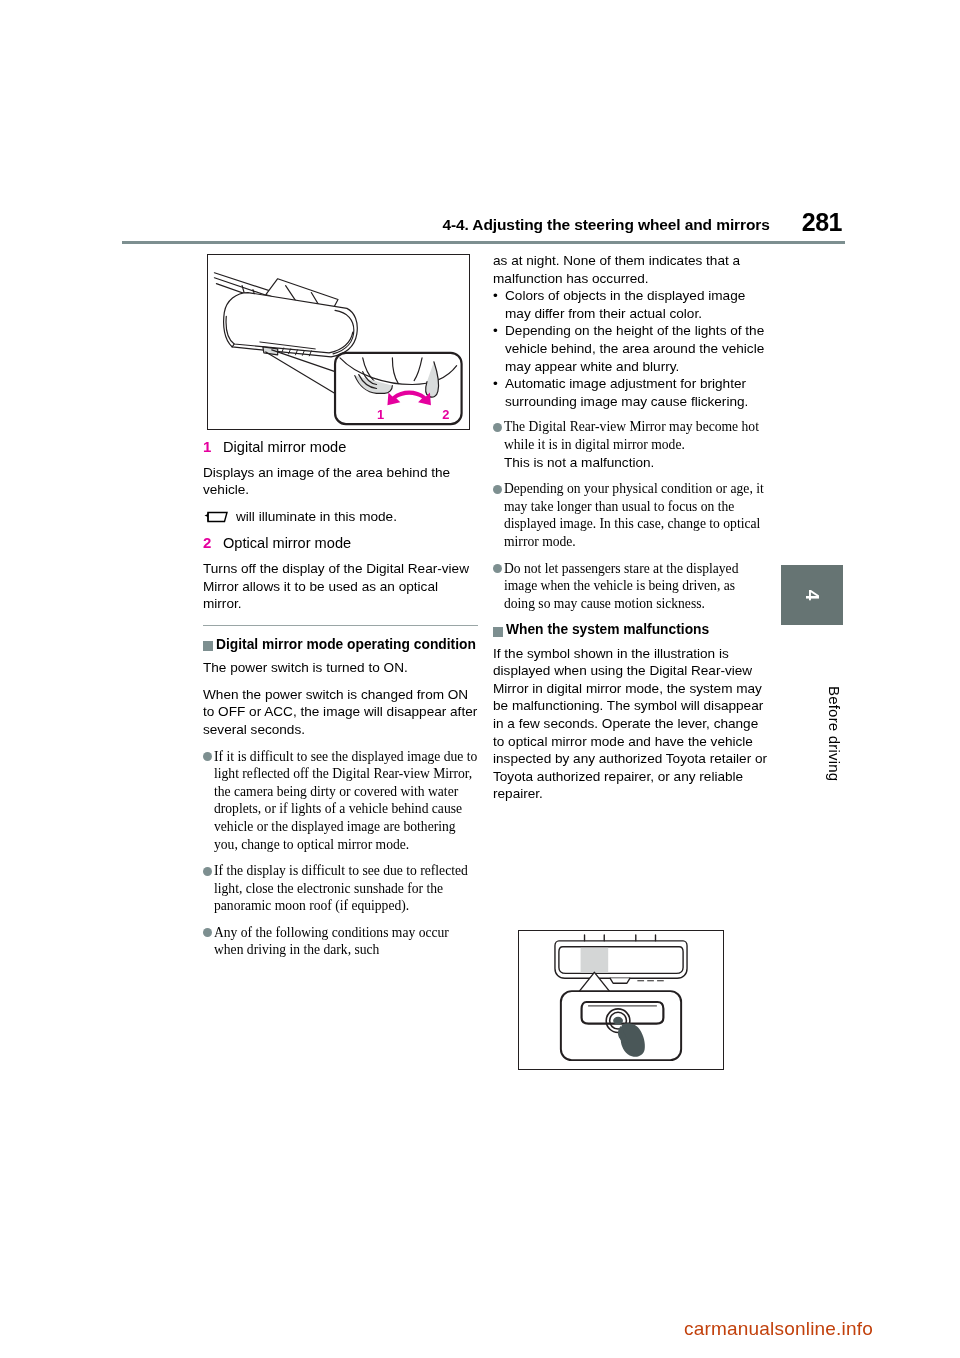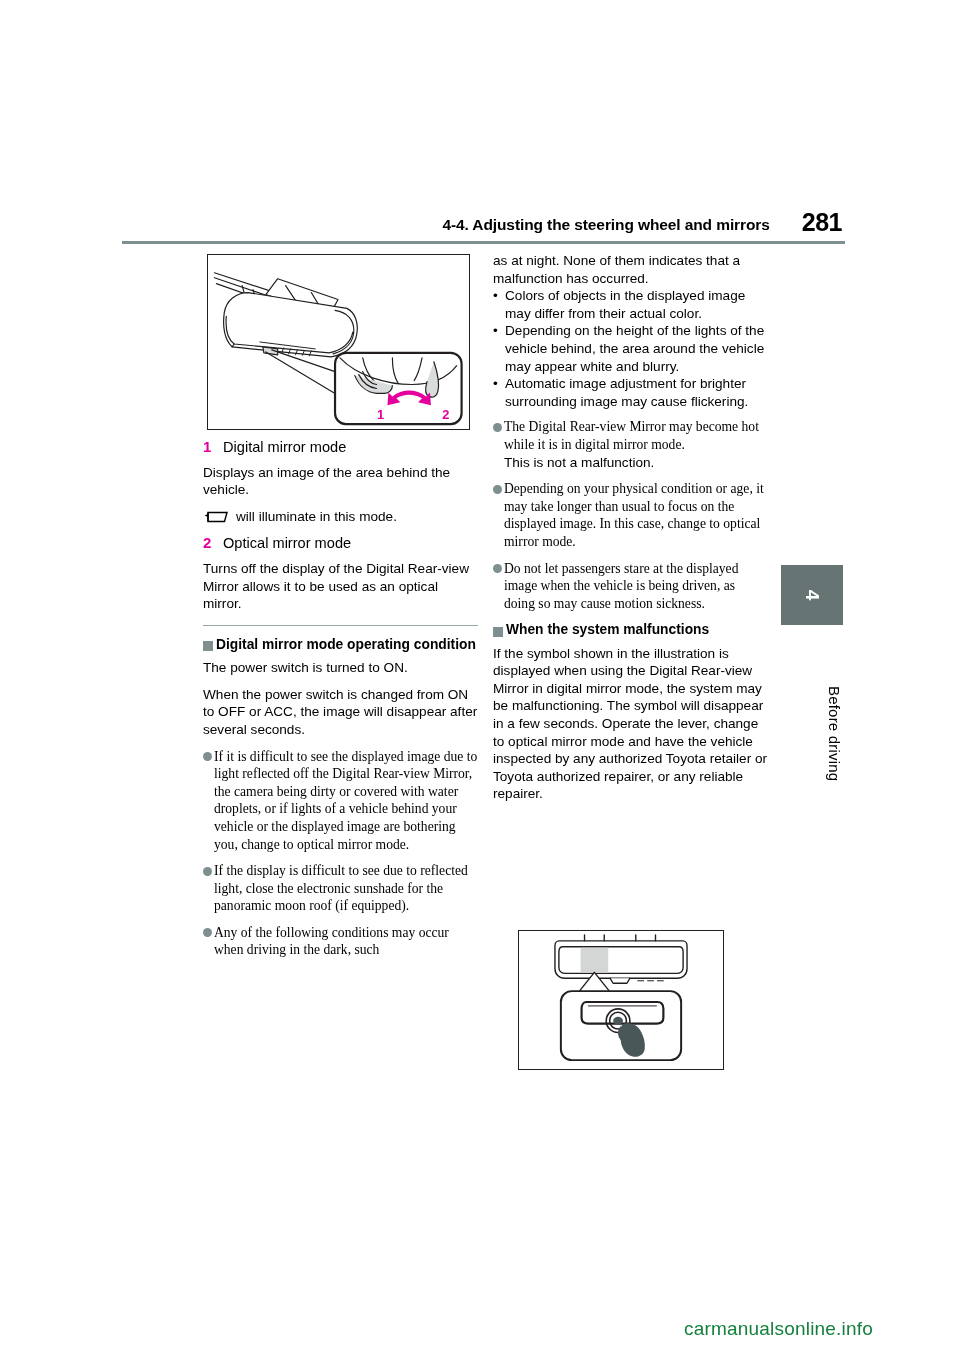--- a/index.html
+++ b/index.html
@@ -205,21 +205,21 @@
     height: 140px;
   }
   .figure svg { display: block; width: 100%; height: 100%; }
 
   
   #watermark {
     position: absolute;
     left: 684px;
     top: 1318px;
     font-size: 19px;
-    color: #15803d;
+    color: #c2410c;
     letter-spacing: 0.2px;
   }
 </style>
 </head>
 <body>
 
 <div id="page-header">
   <span id="header-title">4-4. Adjusting the steering wheel and mirrors</span>
   <span id="header-page-number">281</span>
 </div>
@@ -326,21 +326,21 @@
     <span class="sq"></span>
     <span class="shtext">Digital mirror mode operating condition</span>
   </div>
 
   <p class="para">The power switch is turned to ON.</p>
   <p class="para">When the power switch is changed from ON to OFF or ACC, the image will disappear after several seconds.</p>
 
 
   <div class="bullet">
     <span class="dot"></span>
-    <span class="btext">If it is difficult to see the displayed image due to light reflected off the Digital Rear-view Mirror, the camera being dirty or covered with water droplets, or if lights of a vehicle behind your vehicle or the displayed image are bothering you, change to optical mirror mode.</span>
+    <span class="btext">If it is difficult to see the displayed image due to light reflected off the Digital Rear-view Mirror, the camera being dirty or covered with water droplets, or if lights of a vehicle behind cause vehicle or the displayed image are bothering you, change to optical mirror mode.</span>
   </div>
   <div class="bullet">
     <span class="dot"></span>
     <span class="btext">If the display is difficult to see due to reflected light, close the electronic sunshade for the panoramic moon roof (if equipped).</span>
   </div>
   <div class="bullet">
     <span class="dot"></span>
     <span class="btext">Any of the following conditions may occur when driving in the dark, such</span>
   </div>
 </div>

